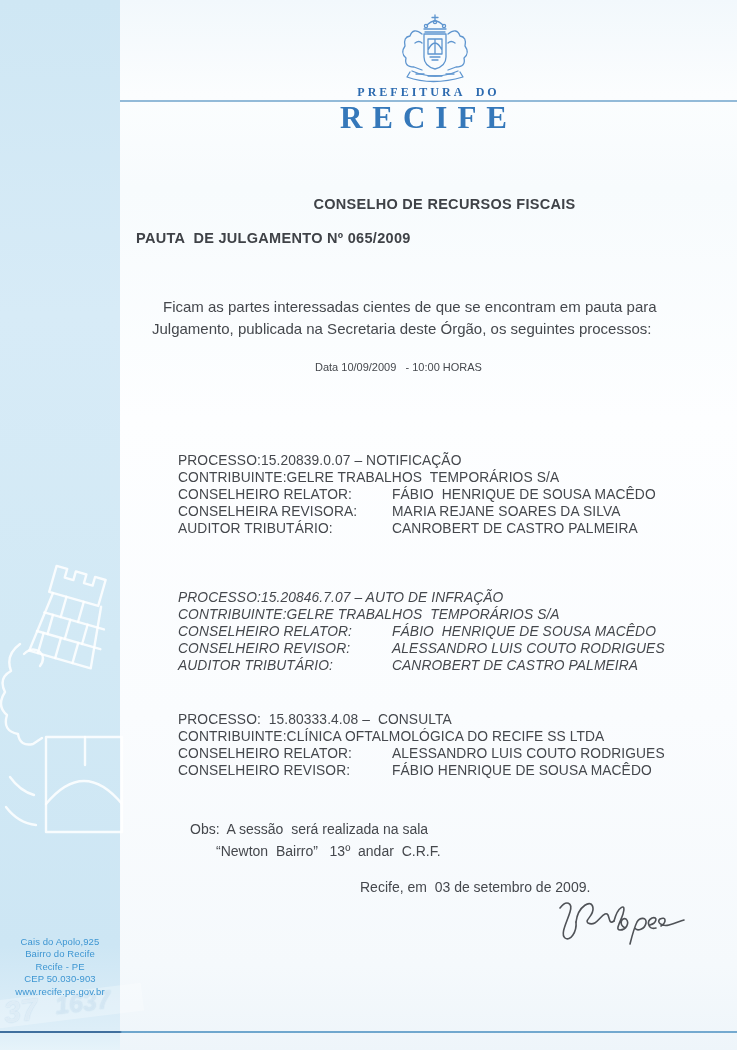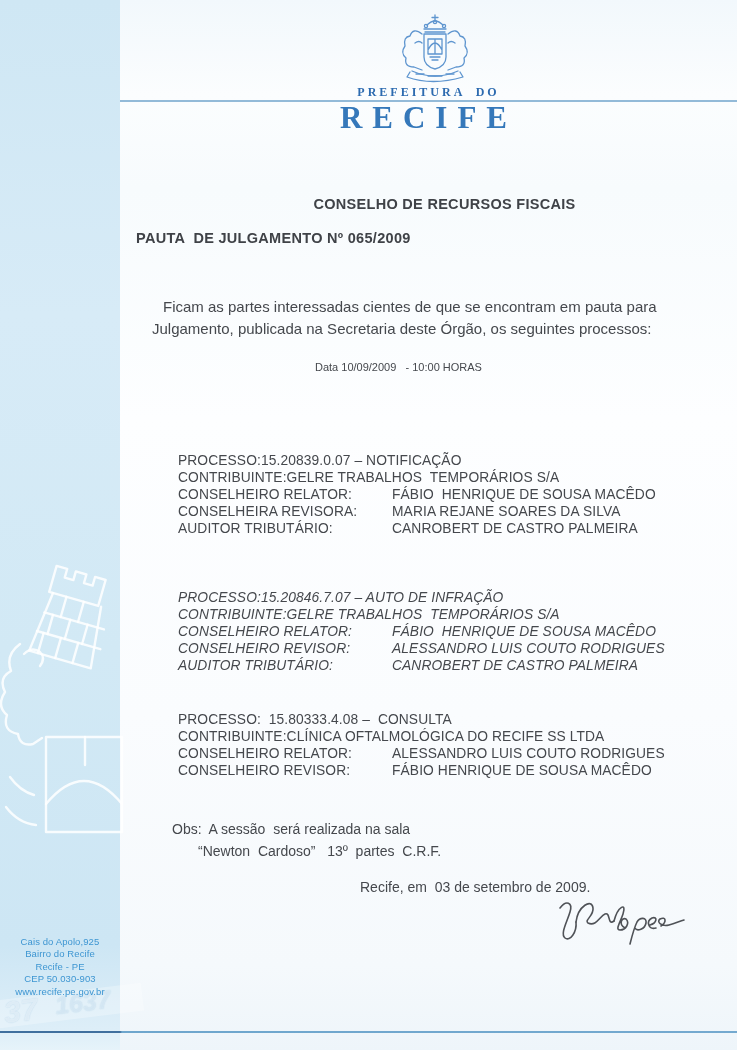--- a/index.html
+++ b/index.html
@@ -55,21 +55,21 @@
   }
   .intro{position:absolute; left:136px; top:296px; width:540px; font-size:15px; line-height:21.5px;}
   .intro .l1{padding-left:27px;}
   .session-date{position:absolute; left:299px; top:361px; font-size:11px; font-weight:normal;}
   .proc-block{position:absolute; left:162px; width:540px; font-size:13.8px; line-height:17px; letter-spacing:0.1px;}
   .proc-block.b1{top:452px;}
   .proc-block.b2{top:589px;font-style:italic;}
   .proc-block.b3{top:711px;}
   .proc-row{display:flex;}
   .proc-label{flex:0 0 198px;}
-  .obs{position:absolute; left:156px; top:819px; font-size:14px; line-height:21.5px;}
+  .obs{position:absolute; left:174px; top:819px; font-size:14px; line-height:21.5px;}
   .obs .l2{padding-left:42px;}
   .place-date{position:absolute; left:344px; top:879px; font-size:14px;}
   .signature{position:absolute; left:550px; top:892px; width:138px; height:58px;}
   
   .bottom-rule{
     position:absolute; left:0; top:1031px; width:737px; height:2px;
     background:linear-gradient(90deg,#3f6f9e 0px,#3f6f9e 120px,#6ea6cd 122px,#74a9cf 100%);
   }
 </style>
 </head>
@@ -176,21 +176,21 @@
       <span class="pre">ALESSANDRO LUIS COUTO RODRIGUES</span>
     </div>
     <div class="proc-row">
       <span class="proc-label pre">CONSELHEIRO REVISOR:</span>
       <span class="pre">FÁBIO HENRIQUE DE SOUSA MACÊDO</span>
     </div>
   </div>
 
   <div class="obs txt">
     <div class="l1 pre">Obs:  A sessão  será realizada na sala</div>
-    <div class="l2 pre">“Newton  Cardoso”   13º  partes  C.R.F.</div>
+    <div class="l2 pre">“Newton  Bairro”   13º  andar  C.R.F.</div>
   </div>
 
   <div class="place-date txt pre">Recife, em  03 de setembro de 2009.</div>
   <svg class="signature" viewBox="0 0 138 58" fill="none" stroke="#4f5257" stroke-width="1.6" stroke-linecap="round" stroke-linejoin="round">
     <path d="M10,16 C16,8 23,10 20,20 C17,30 10,42 15,46 C20,50 27,40 26,30"></path>
     <path d="M26,30 C28,14 42,6 43,16 C44,24 34,28 38,31 C46,35 50,24 55,22 C61,20 57,34 64,29"></path>
     <path d="M64,29 C68,14 77,10 73,22 C70,31 65,38 70,38 C76,38 80,31 76,27 C72,25 68,32 75,36"></path>
     <path d="M80,52 C82,44 84,36 87,30 C90,25 97,25 96,31 C95,37 87,40 85,36"></path>
     <path d="M100,33 C107,31 108,24 102,26 C96,29 98,38 106,36"></path>
     <path d="M111,34 C117,30 116,24 110,27 C106,30 112,35 119,33 C126,31 130,29 134,28"></path>

